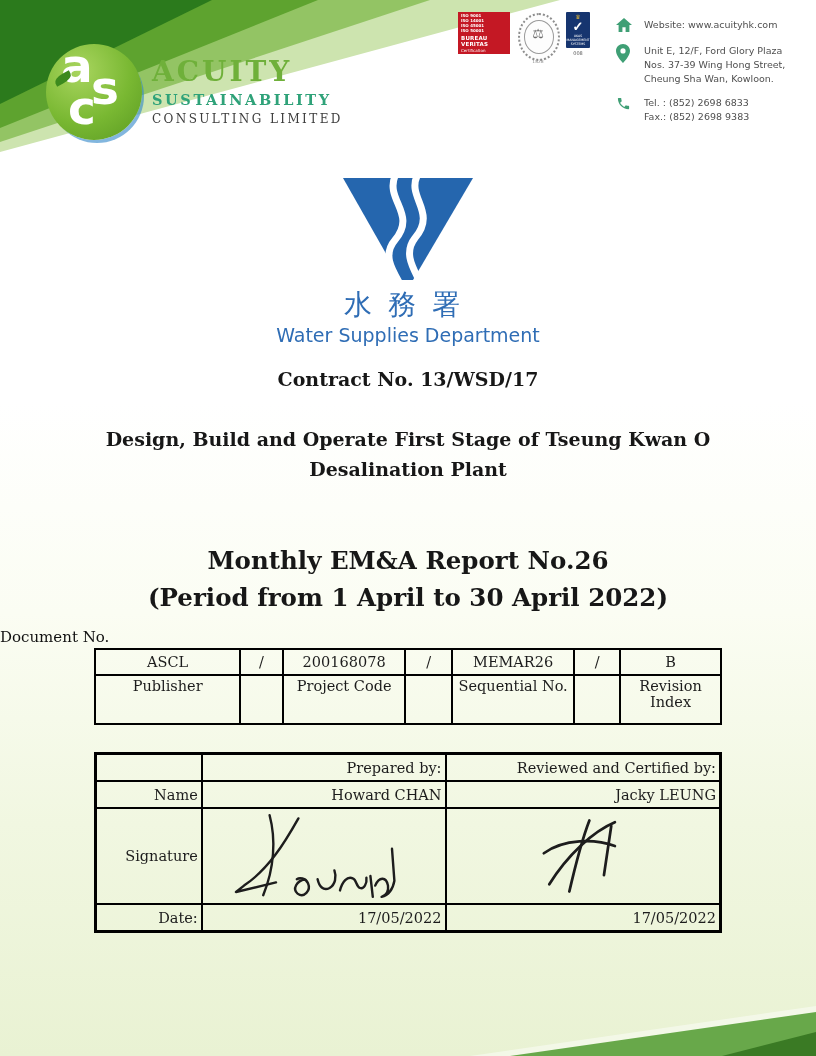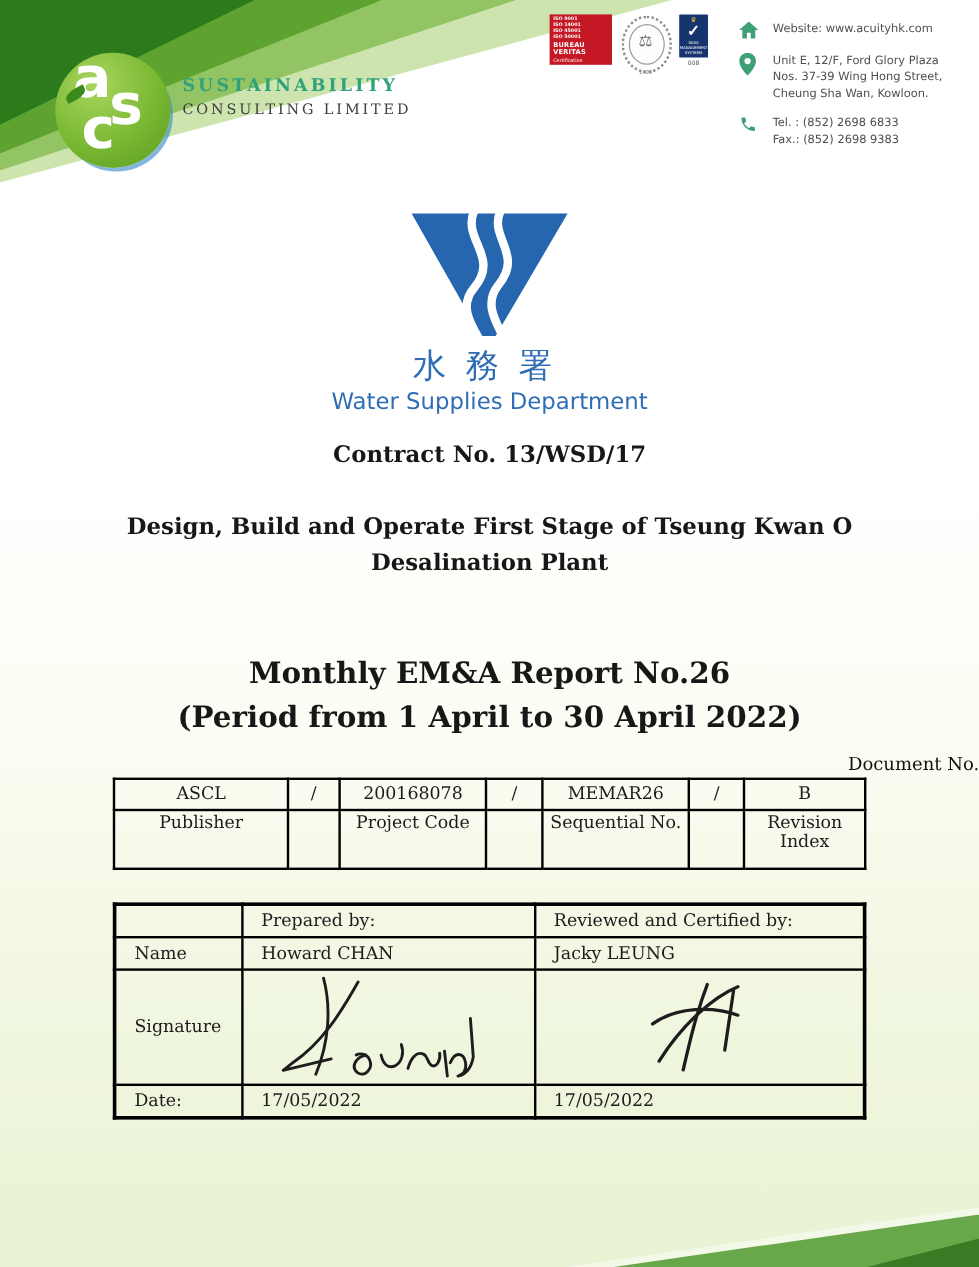--- a/index.html
+++ b/index.html
@@ -59,28 +59,28 @@
   .wsd{position:absolute;left:0;top:174px;width:816px;text-align:center;}
   .wsd svg{display:inline-block;}
   .wsd-cn{font-size:28px;color:#2f6db5;letter-spacing:16px;padding-left:4px;line-height:1.1;margin-top:2px;font-family:"DejaVu Sans",sans-serif;}
   .wsd-en{font-size:19px;color:#2f6db5;font-family:"DejaVu Sans","Liberation Sans",sans-serif;margin-top:3px;}
   
   .tline{position:absolute;left:0;width:816px;text-align:center;font-weight:bold;color:#171717;}
   .contract{top:368px;font-size:19px;}
   .project{top:424px;font-size:19px;line-height:30px;}
   .report{top:518px;font-size:24.5px;line-height:37px;margin-top:24px;}
   
-  .doc-caption{position:absolute;top:628px;left:0;width:816px;text-align:right;font-size:15px;color:#111;}
+  .doc-caption{position:absolute;top:628px;left:0;width:816px;text-align:left;font-size:15px;color:#111;}
   table{border-collapse:collapse;table-layout:fixed;}
   .t1{position:absolute;left:94px;top:648px;width:628px;font-size:14.5px;}
   .t1 td{border:2px solid #000;text-align:center;padding:1px 2px;}
   .t1 .r1 td{height:22px;}
   .t1 .r2 td{height:44px;vertical-align:top;padding-top:2px;}
   .t2{position:absolute;left:94px;top:752px;width:628px;font-size:14.5px;border:3px solid #000;}
-  .t2 td{border:2px solid #000;text-align:left;padding:1px 15px;height:23px;}
+  .t2 td{border:2px solid #000;text-align:right;padding:1px 3px;height:23px;}
   .t2 .sig td{height:92px;}
   .t2 td.siglabel{vertical-align:middle;}
   .sigsvg{display:block;margin:0 auto;}
   
   .t1 col.c1{width:23.2%}.t1 col.c2{width:6.8%}.t1 col.c3{width:19.6%}.t1 col.c4{width:7.4%}
   .t1 col.c5{width:19.6%}.t1 col.c6{width:7.3%}.t1 col.c7{width:16.1%}
   .t2 col.c1{width:17%}.t2 col.c2{width:39%}.t2 col.c3{width:44%}
 </style>
 </head>
 <body>
@@ -95,20 +95,21 @@
   <div class="br br-mid"></div>
   <div class="br br-dark"></div>
 
   <div class="asc">
     <span class="l-a">a</span>
     <span class="l-s">s</span>
     <span class="l-c">c</span>
     <i class="leaf"></i>
   </div>
   <div class="wordmark">
+    <div class="wm1">ACUITY</div>
     <div class="wm2">SUSTAINABILITY</div>
     <div class="wm3">CONSULTING LIMITED</div>
   </div>
 
   <div class="badges">
     <div class="bv-red">
       <div class="iso">ISO 9001</div>
       <div class="iso">ISO 14001</div>
       <div class="iso">ISO 45001</div>
       <div class="iso">ISO 50001</div>

